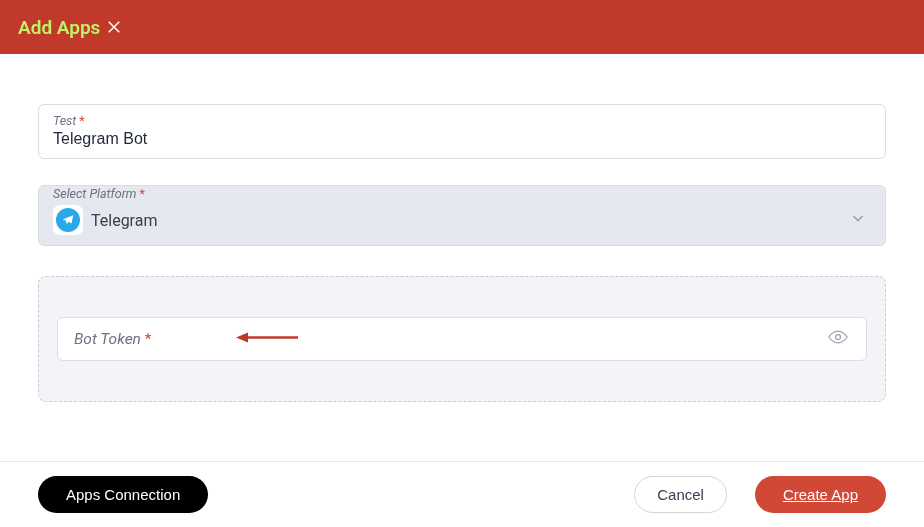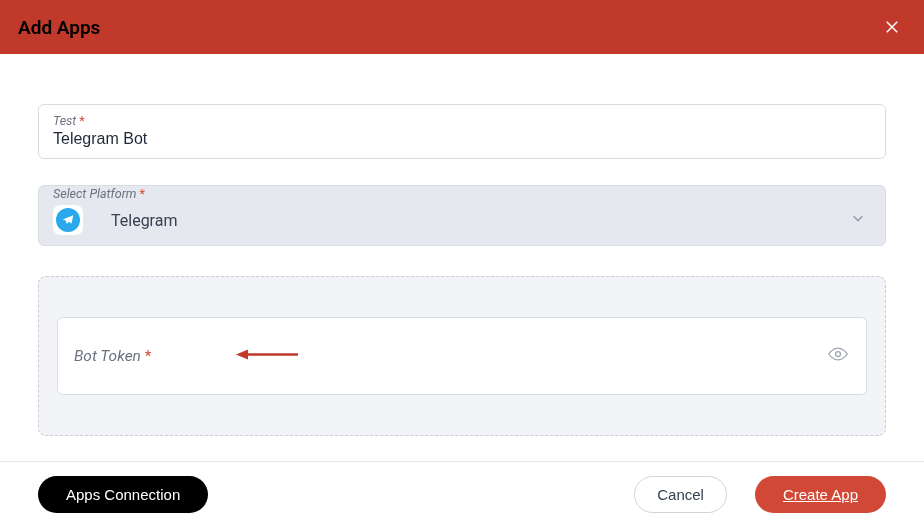--- a/index.html
+++ b/index.html
@@ -10,25 +10,25 @@
     body {
       font-family: -apple-system, BlinkMacSystemFont, "Segoe UI", Roboto, Helvetica, Arial, sans-serif;
       width: 924px;
       height: 527px;
       background: #fff;
       overflow: hidden;
       position: relative;
     }
     .header {
       background: #c0392b;
-      color: #000000;
+      color: #bef264;
       height: 54px;
       display: flex;
       align-items: center;
-      justify-content: space-between;
+      justify-content: flex-start;
       padding: 0 18px;
     }
     .header-title {
       font-size: 19px;
       font-weight: 600;
     }
     .close-btn {
       cursor: pointer;
       width: 28px;
       height: 28px;
@@ -75,21 +75,21 @@
       background: #e5e8ee;
       border: 1px solid #d9dde3;
       border-radius: 6px;
       padding: 0 14px 10px 14px;
       margin-bottom: 30px;
       position: relative;
     }
     .platform-row {
       display: flex;
       align-items: center;
-      gap: 28px;
+      gap: 8px;
       margin-top: 4px;
     }
     .platform-icon {
       width: 30px;
       height: 30px;
       border-radius: 7px;
       background: #fff;
       display: flex;
       align-items: center;
       justify-content: center;
@@ -124,21 +124,21 @@
       border: 1.5px dashed #c8ccd5;
       border-radius: 8px;
       background: #f3f4f8;
       padding: 40px 18px 40px 18px;
       position: relative;
     }
     .token-group {
       background: #fff;
       border: 1px solid #d9dde3;
       border-radius: 6px;
-      padding: 29px 16px;
+      padding: 12px 16px;
       display: flex;
       align-items: center;
       position: relative;
     }
     .token-label {
       font-size: 15.5px;
       color: #6b7280;
       font-style: italic;
     }
     .token-label .req {

